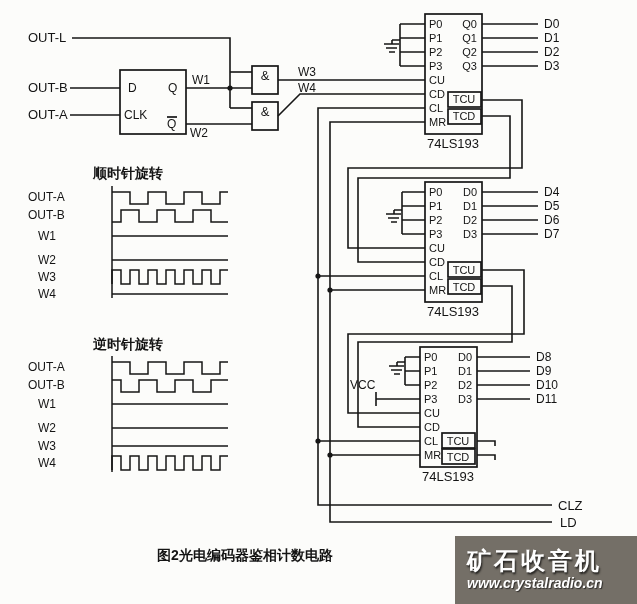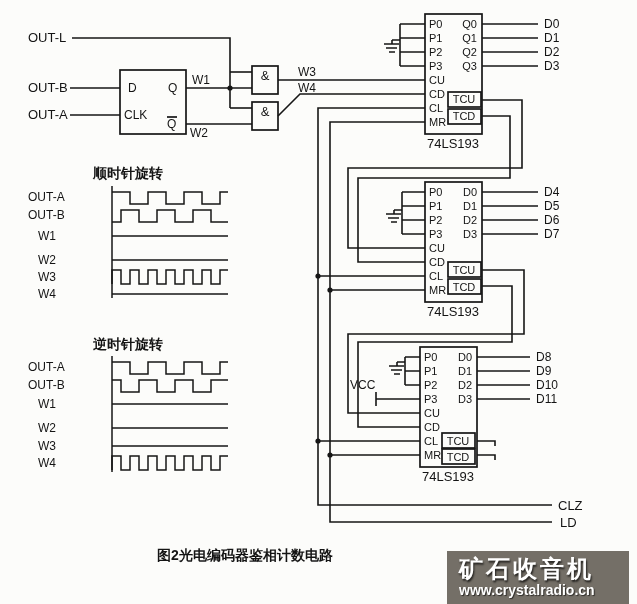--- a/index.html
+++ b/index.html
@@ -8,32 +8,33 @@
     background:#fcfcfa;overflow:hidden;
     font-family:"Liberation Sans",sans-serif;
   }
   svg{position:absolute;left:0;top:0;}
   svg text{fill:#141414;font-family:"Liberation Sans",sans-serif;}
   .t11{font-size:11px;}
   .t12{font-size:12px;}
   .t13{font-size:13px;}
   .cn{font-size:14px;font-weight:bold;}
   .watermark{
-    position:absolute;right:8px;bottom:0;width:182px;height:53px;
+    position:absolute;right:0;bottom:0;width:182px;height:68px;
     background:rgba(104,99,90,0.92);
     color:#ffffff;display:flex;flex-direction:column;justify-content:center;
     padding-left:12px;box-sizing:border-box;
   }
   .watermark .wm-title{
     font-size:24px;font-weight:bold;letter-spacing:3px;line-height:1.1;
     text-shadow:1px 2px 2px rgba(0,0,0,0.7);
   }
   .watermark .wm-url{
     font-size:14px;font-weight:bold;line-height:1.2;
     text-shadow:1px 1px 1px rgba(0,0,0,0.6);
+    font-style:italic;
   }
 </style>
 </head>
 <body>
 
 <div class="stage">
   <svg width="637" height="604" viewBox="0 0 637 604">
 
     <g stroke="#161616" stroke-width="1.6" fill="none">
 

